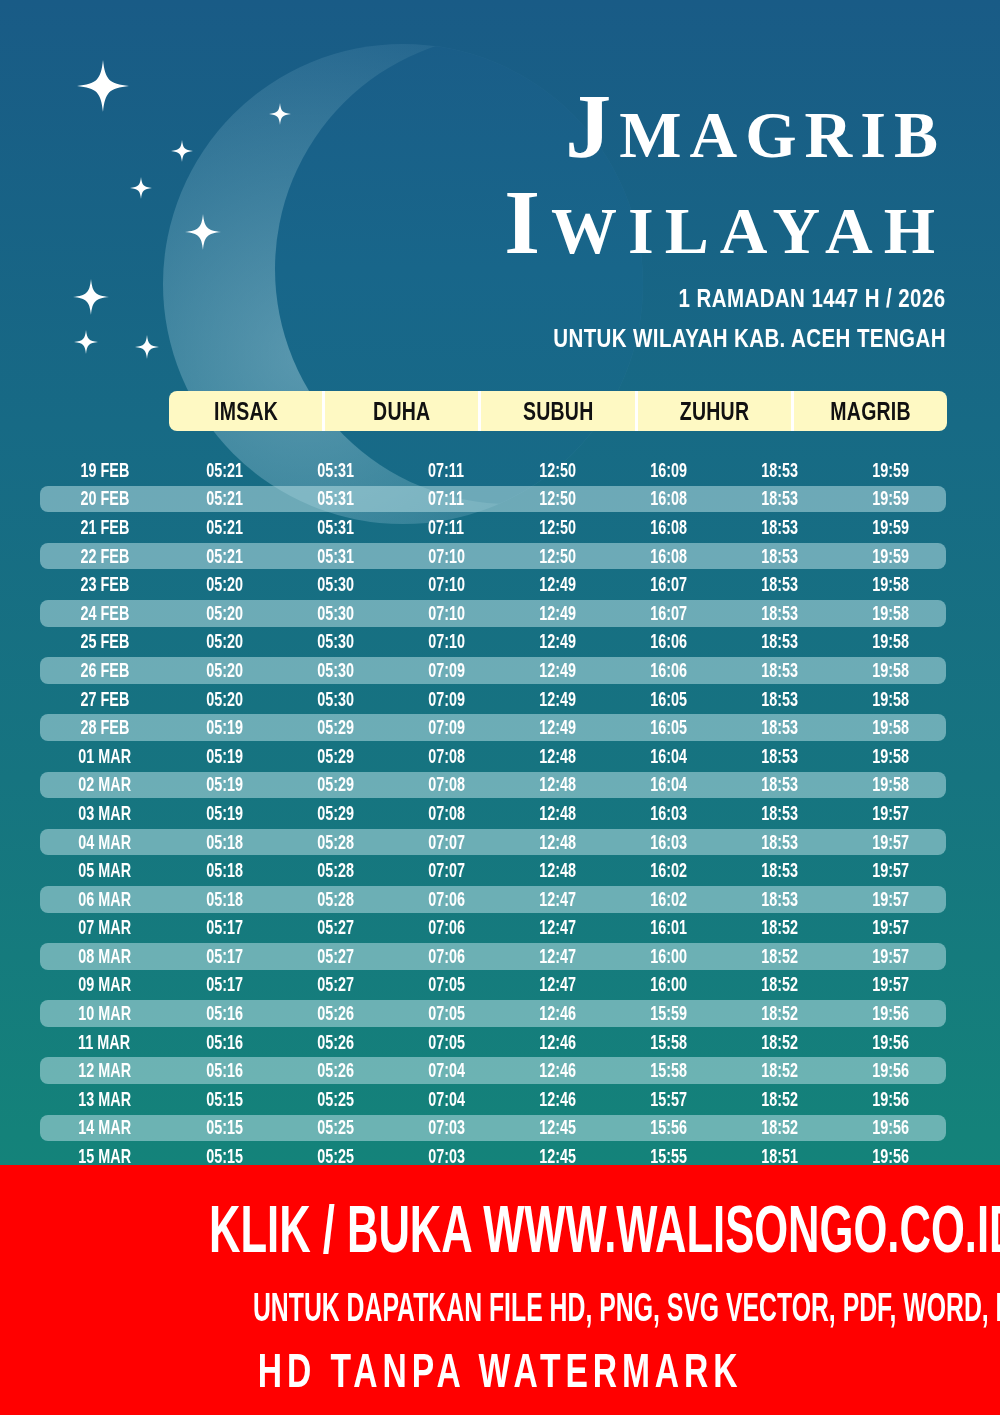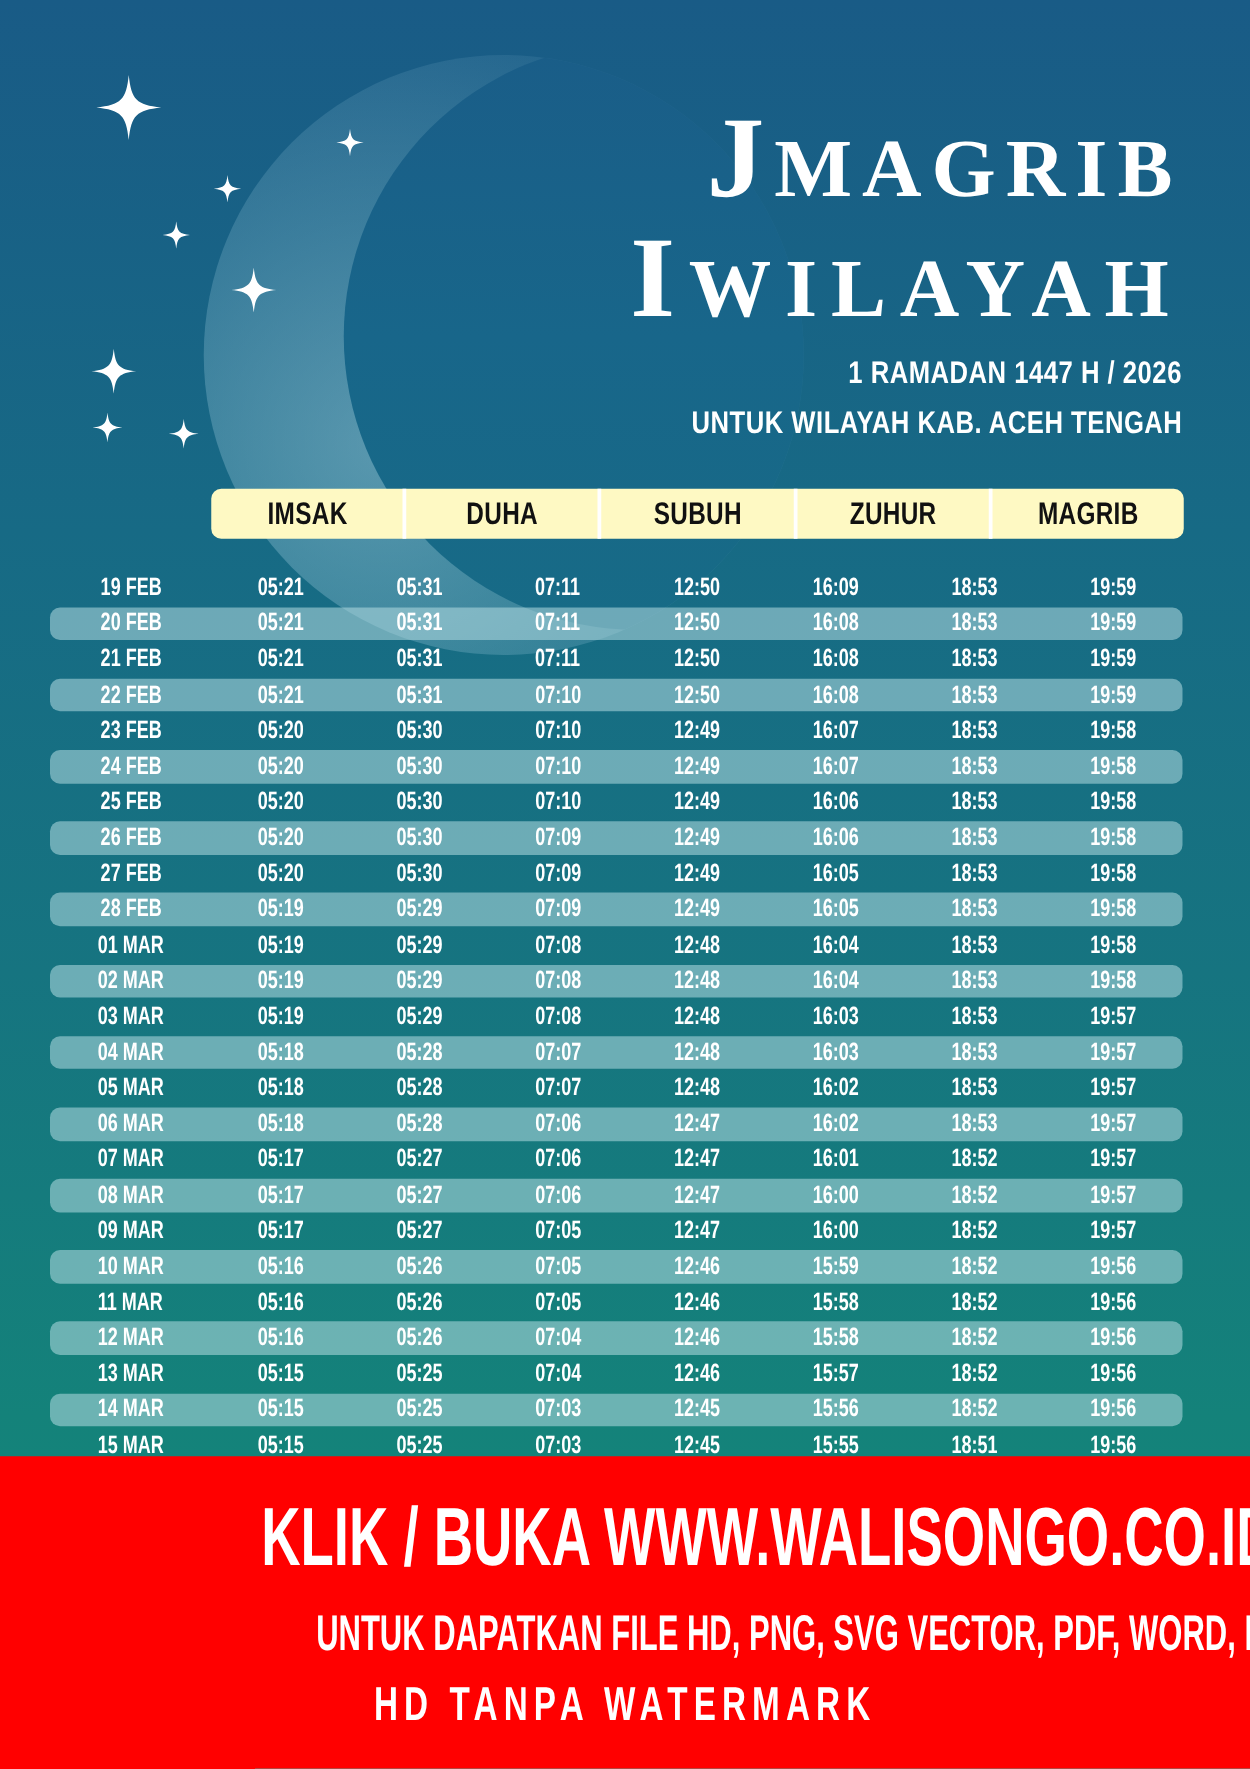--- a/index.html
+++ b/index.html
@@ -125,21 +125,21 @@
       color: #ffffff;
       font-weight: bold;
       text-align: center;
       white-space: nowrap;
     }
     .banner-line span { display: inline-block; }
     .bl-1 { top: 26px; font-size: 66px; }
     .bl-1 span { transform: scaleX(0.66); }
     .bl-2 { top: 120px; font-size: 40px; }
     .bl-2 span { transform: scaleX(0.62); }
-    .bl-3 { top: 178px; font-size: 38px; }
+    .bl-3 { top: 178px; font-size: 48px; }
     .bl-3 span { transform: scaleX(0.70); letter-spacing: 7px; }
   </style>
 </head>
 <body>
 
 <div class="poster">
 
   <div class="moon">
     <div class="moon-cut"></div>
   </div>

